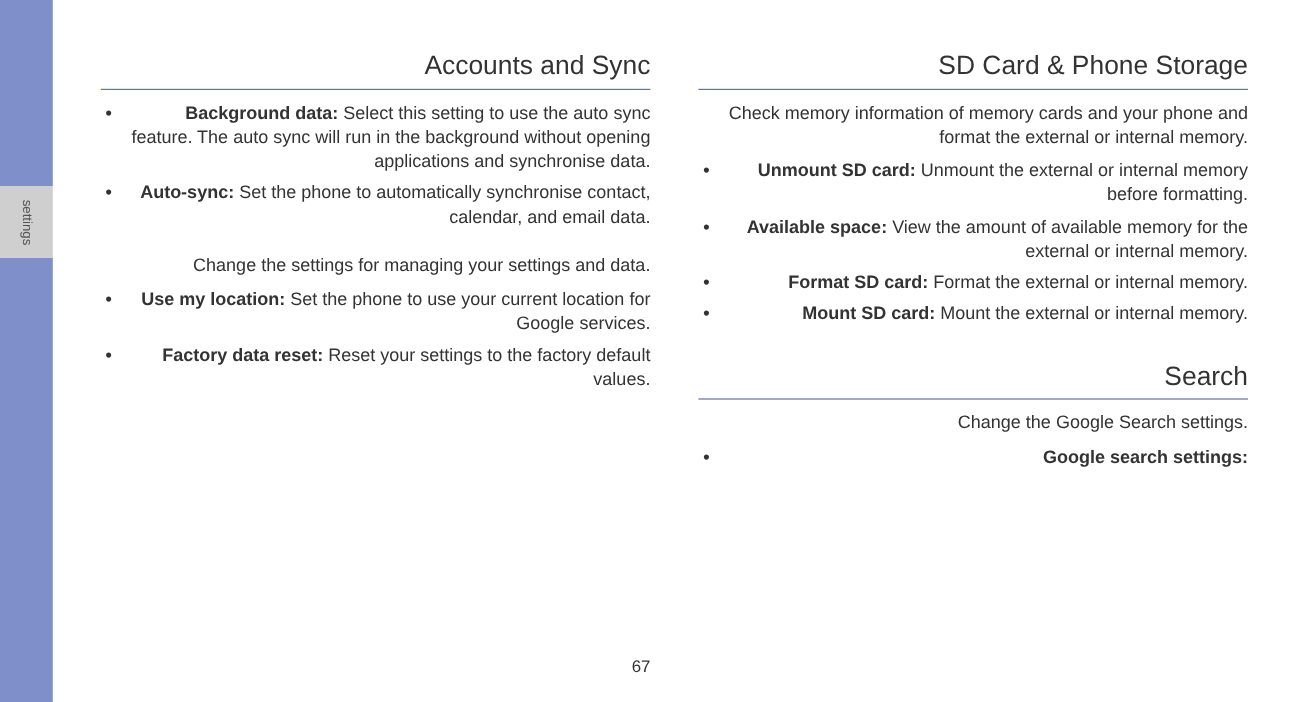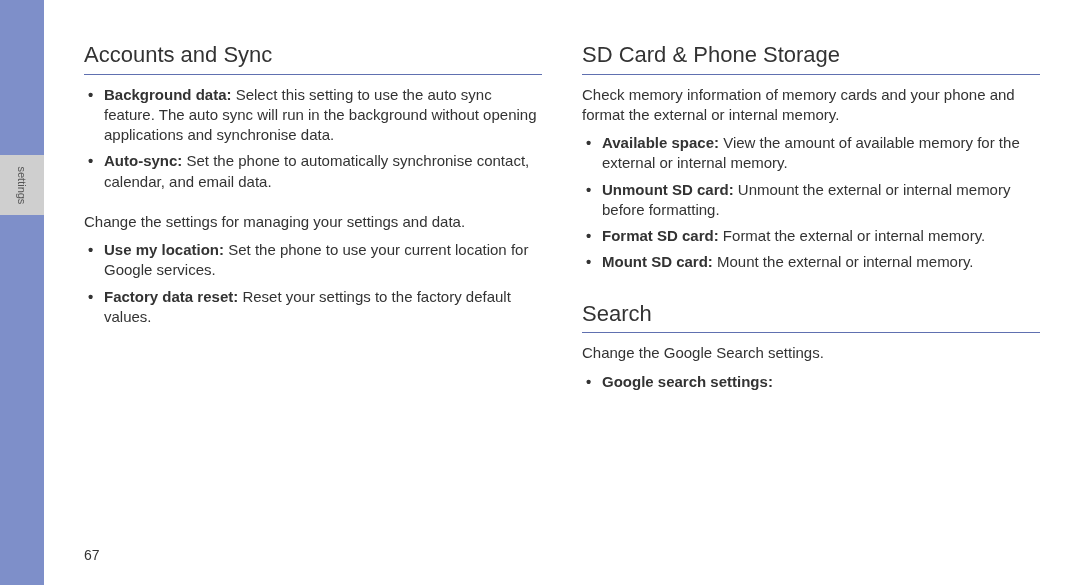--- a/index.html
+++ b/index.html
@@ -47,20 +47,21 @@
     .content {
       flex: 1;
       display: flex;
       gap: 40px;
       padding: 40px 40px 20px 40px;
     }
     .column {
       flex: 1;
       display: flex;
       flex-direction: column;
+      text-align: right;
     }
     h2 {
       font-family: Arial, Helvetica, sans-serif;
       font-weight: 400;
       font-size: 22px;
       color: #333;
       border-bottom: 1px solid #6070b0;
       padding-bottom: 4px;
       margin-bottom: 10px;
       margin-top: 6px;
@@ -123,22 +124,22 @@
       <li><b>Factory data reset:</b><span> Reset your settings to the factory default values.</span></li>
     </ul>
 
     <div class="pagefoot">67</div>
   </div>
 
   <div class="column">
     <h2>SD Card &amp; Phone Storage</h2>
     <p class="intro">Check memory information of memory cards and your phone and format the external or internal memory.</p>
     <ul>
+      <li><b>Unmount SD card:</b><span> Unmount the external or internal memory before formatting.</span></li>
       <li><b>Available space:</b><span> View the amount of available memory for the external or internal memory.</span></li>
-      <li><b>Unmount SD card:</b><span> Unmount the external or internal memory before formatting.</span></li>
       <li><b>Format SD card:</b><span> Format the external or internal memory.</span></li>
       <li><b>Mount SD card:</b><span> Mount the external or internal memory.</span></li>
     </ul>
 
     <h2>Search</h2>
     <p class="intro">Change the Google Search settings.</p>
     <ul>
       <li><b>Google search settings:</b><span></span></li>
     </ul>
   </div>

